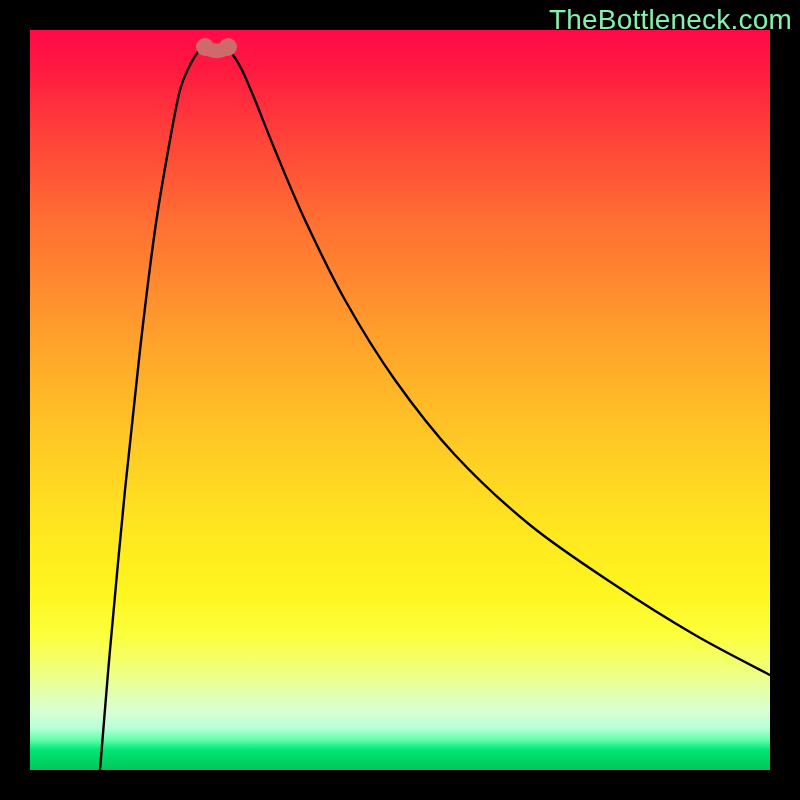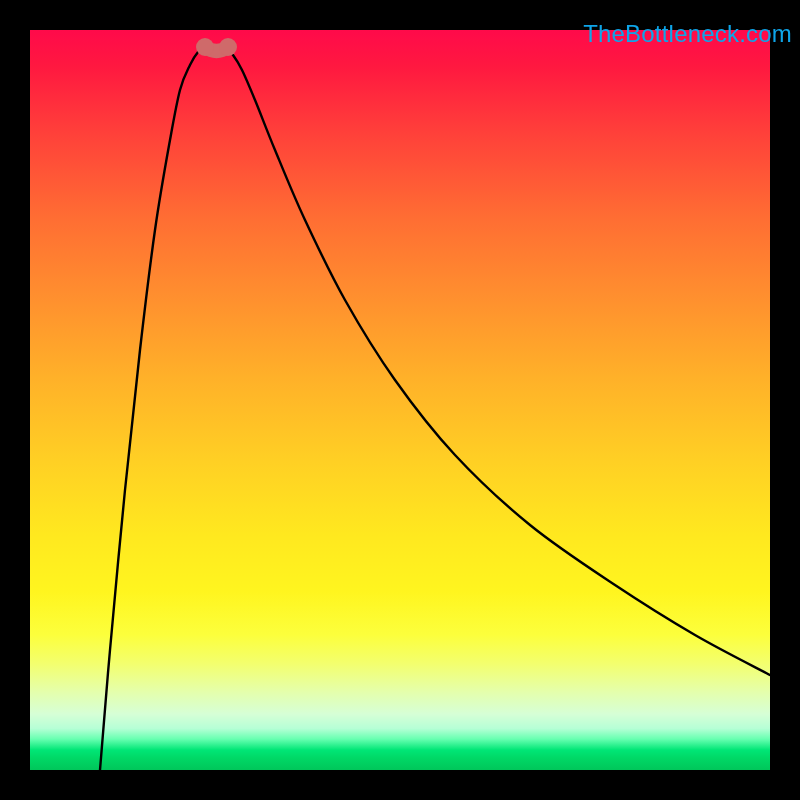--- a/index.html
+++ b/index.html
@@ -54,24 +54,24 @@
     bottom: 0;
     height: 20px;
     background: linear-gradient(to bottom,
       #00e676 0%,
       #00d866 40%,
       #00c65a 100%
     );
   }
   .watermark {
     position: absolute;
-    top: 20px;
+    top: 4px;
     right: 8px;
-    color: #0ea5e9;
-    font-size: 24px;
+    color: #86efac;
+    font-size: 28px;
     letter-spacing: 0.2px;
     font-weight: 400;
     user-select: none;
   }
   svg.curve {
     position: absolute;
     left: 0; top: 0;
     width: 740px;
     height: 740px;
   }

